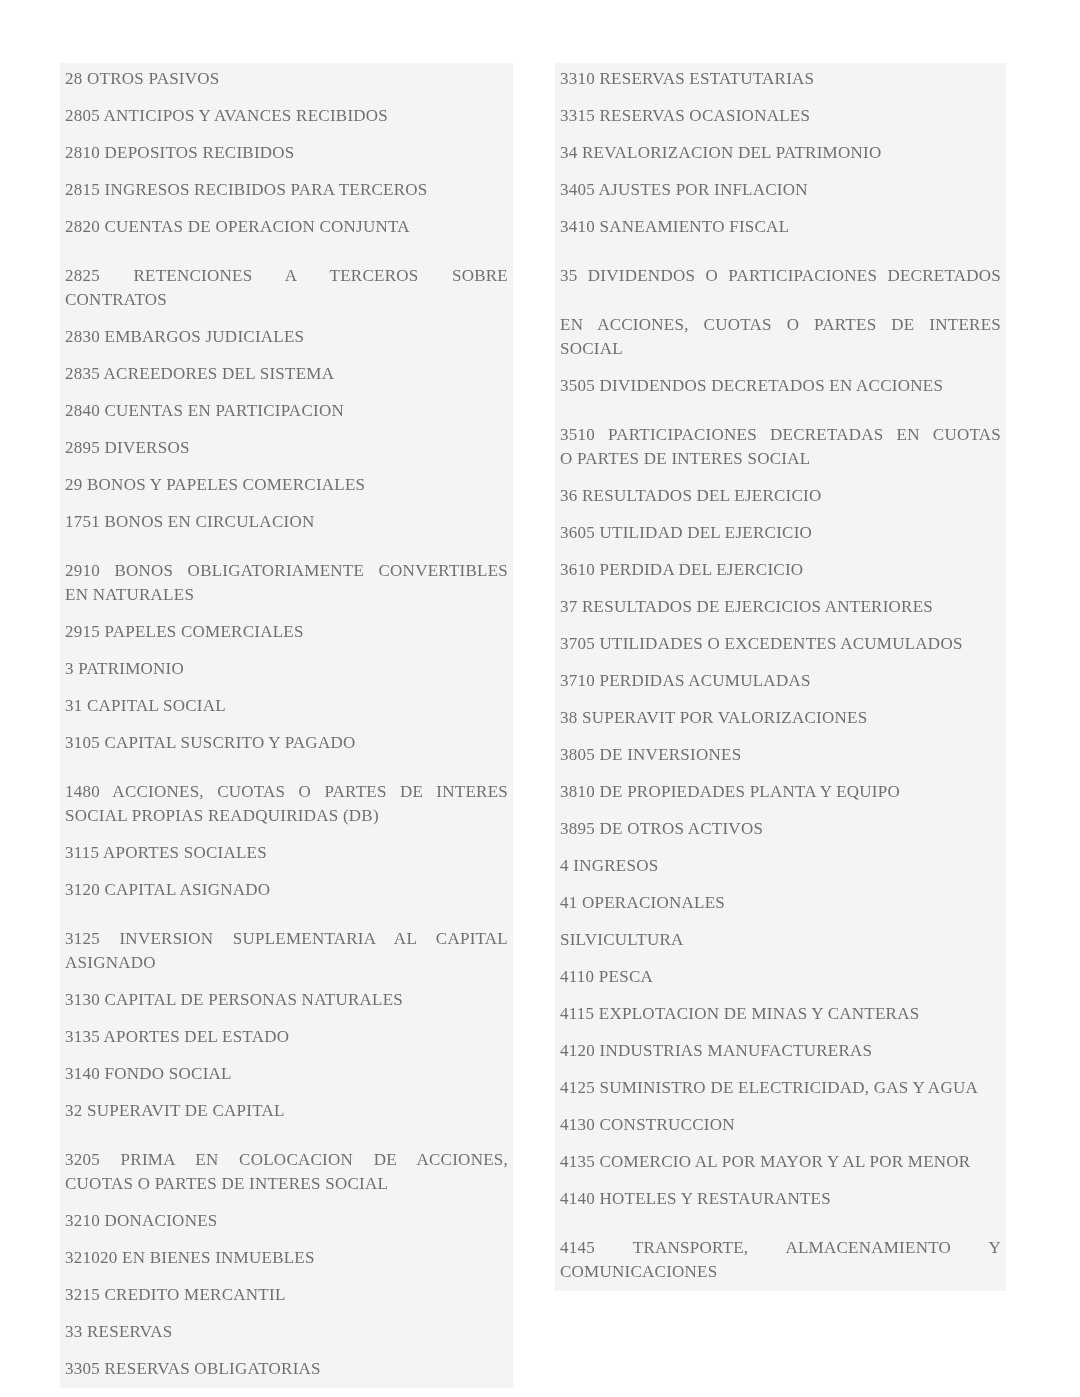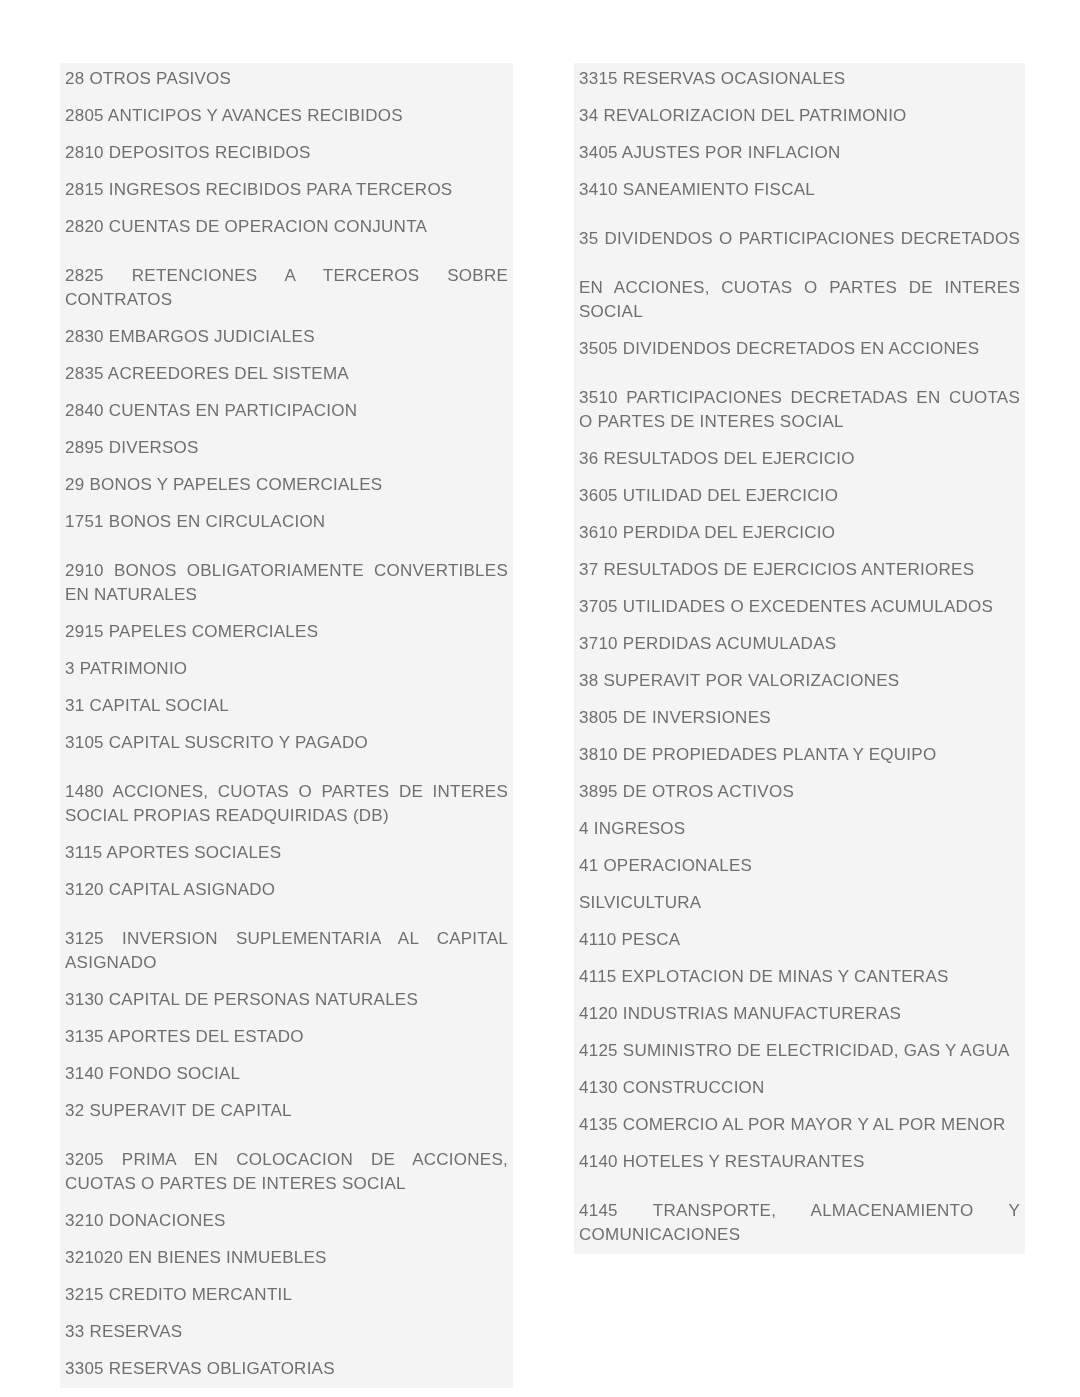--- a/index.html
+++ b/index.html
@@ -16,22 +16,23 @@
     width: 1080px;
     height: 1397px;
     background: #ffffff;
   }
   .columns {
     position: absolute;
     top: 63px;
     left: 60px;
     display: grid;
     grid-template-columns: 453px 451px;
-    column-gap: 61px;
+    column-gap: 42px;
     align-items: start;
+    font-family: Liberation Serif, serif;
   }
   .col {
     background: #f4f4f4;
     padding: 4px 5px 7px 5px;
     box-sizing: border-box;
   }
   .item {
     margin: 0 0 13px 0;
     color: #6f6f6f;
     font-size: 17px;
@@ -152,20 +153,23 @@
         </div>
         <div class="item">
           <div class="line">33 RESERVAS</div>
         </div>
         <div class="item">
           <div class="line">3305 RESERVAS OBLIGATORIAS</div>
         </div>
       </section>
     <section class="col">
         <div class="item">
+          <div class="line">3310 RESERVAS ESTATUTARIAS</div>
+        </div>
+        <div class="item">
           <div class="line">3315 RESERVAS OCASIONALES</div>
         </div>
         <div class="item">
           <div class="line">34 REVALORIZACION DEL PATRIMONIO</div>
         </div>
         <div class="item">
           <div class="line">3405 AJUSTES POR INFLACION</div>
         </div>
         <div class="item">
           <div class="line">3410 SANEAMIENTO FISCAL</div>

